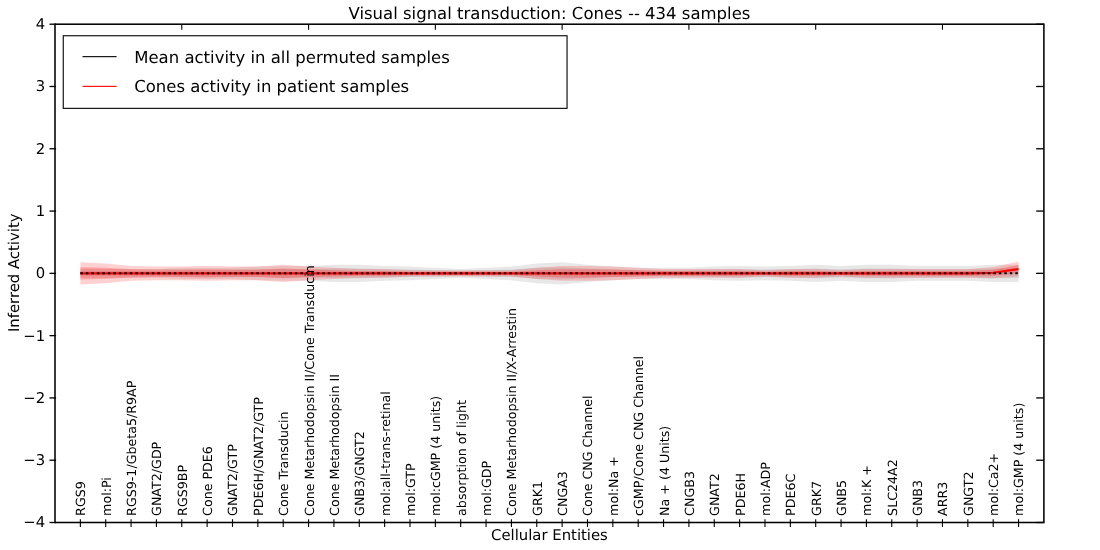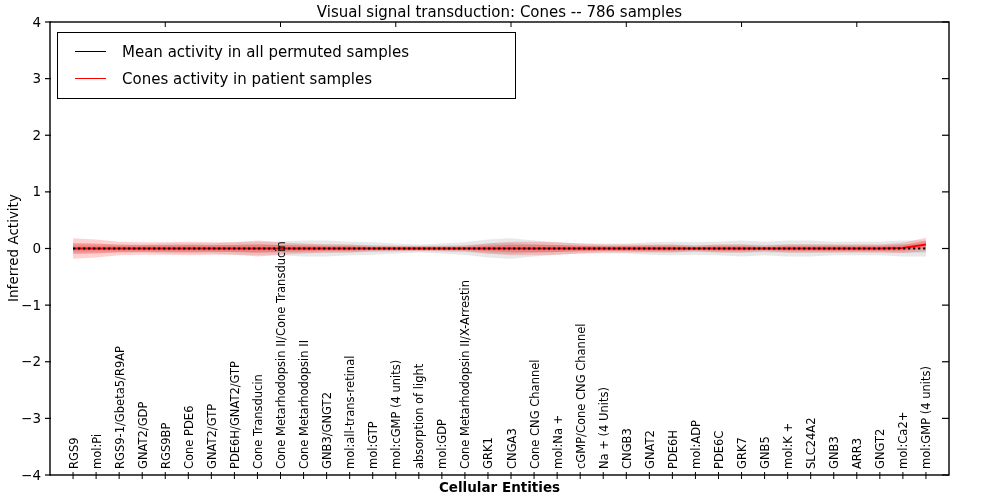--- a/index.html
+++ b/index.html
@@ -2,21 +2,21 @@
 <html><head>
 <meta charset="utf-8">
 <style>
   html,body{margin:0;padding:0;background:#fff;}
   body{width:1000px;height:500px;font-family:"DejaVu Sans","Liberation Sans",sans-serif;color:#000;}
   .figure{position:relative;width:1000px;height:500px;overflow:hidden;background:#fff;}
   .plot-svg{position:absolute;left:0;top:0;}
   .title{position:absolute;left:50px;width:899px;top:3px;text-align:center;font-size:15px;}
   .ylabel{position:absolute;left:13px;top:248px;transform:translate(-50%,-50%) rotate(-90deg);
           font-size:13.5px;white-space:nowrap;}
-  .xlabel{position:absolute;left:50px;width:899px;top:479px;text-align:center;font-size:13.5px;font-weight:bold;}
+  .xlabel{position:absolute;left:50px;width:899px;top:479px;text-align:center;font-size:13.5px;}
   .legend{position:absolute;left:57px;top:32px;width:459px;box-sizing:border-box;
           background:#fff;border:1.8px solid #000;padding:5px 12px 6px 0;}
   .legend-row{display:flex;align-items:center;height:27px;}
   .legend-swatch{width:31px;height:0;border-top:1.8px solid #000;margin:0 16px 0 17px;flex:none;}
   .legend-label{font-size:15px;white-space:nowrap;}
   text{fill:#000;}
 </style>
 </head>
 <body>
 
@@ -135,21 +135,21 @@
       <line x1="856.7948717948718" y1="22" x2="856.7948717948718" y2="27" stroke="#000" stroke-width="1"></line>
       <text transform="translate(861.2948717948718,469) rotate(-90)" font-size="11.5px">ARR3</text>
       <line x1="879.8461538461538" y1="472" x2="879.8461538461538" y2="479" stroke="#000" stroke-width="1"></line>
       <text transform="translate(884.3461538461538,469) rotate(-90)" font-size="11.5px">GNGT2</text>
       <line x1="902.8974358974359" y1="472" x2="902.8974358974359" y2="479" stroke="#000" stroke-width="1"></line>
       <text transform="translate(907.3974358974359,469) rotate(-90)" font-size="11.5px">mol:Ca2+</text>
       <line x1="925.9487179487179" y1="472" x2="925.9487179487179" y2="479" stroke="#000" stroke-width="1"></line>
       <text transform="translate(930.4487179487179,469) rotate(-90)" font-size="11.5px">mol:GMP (4 units)</text>
     </svg>
 
-  <div class="title">Visual signal transduction: Cones -- 786 samples</div>
+  <div class="title">Visual signal transduction: Cones -- 434 samples</div>
   <div class="ylabel">Inferred Activity</div>
   <div class="xlabel">Cellular Entities</div>
 
   <div class="legend">
     <div class="legend-row">
       <div class="legend-swatch" style="border-top-color: rgb(0, 0, 0);"></div>
       <div class="legend-label">Mean activity in all permuted samples</div>
     </div>
     <div class="legend-row">
       <div class="legend-swatch" style="border-top-color: rgb(255, 0, 0);"></div>

